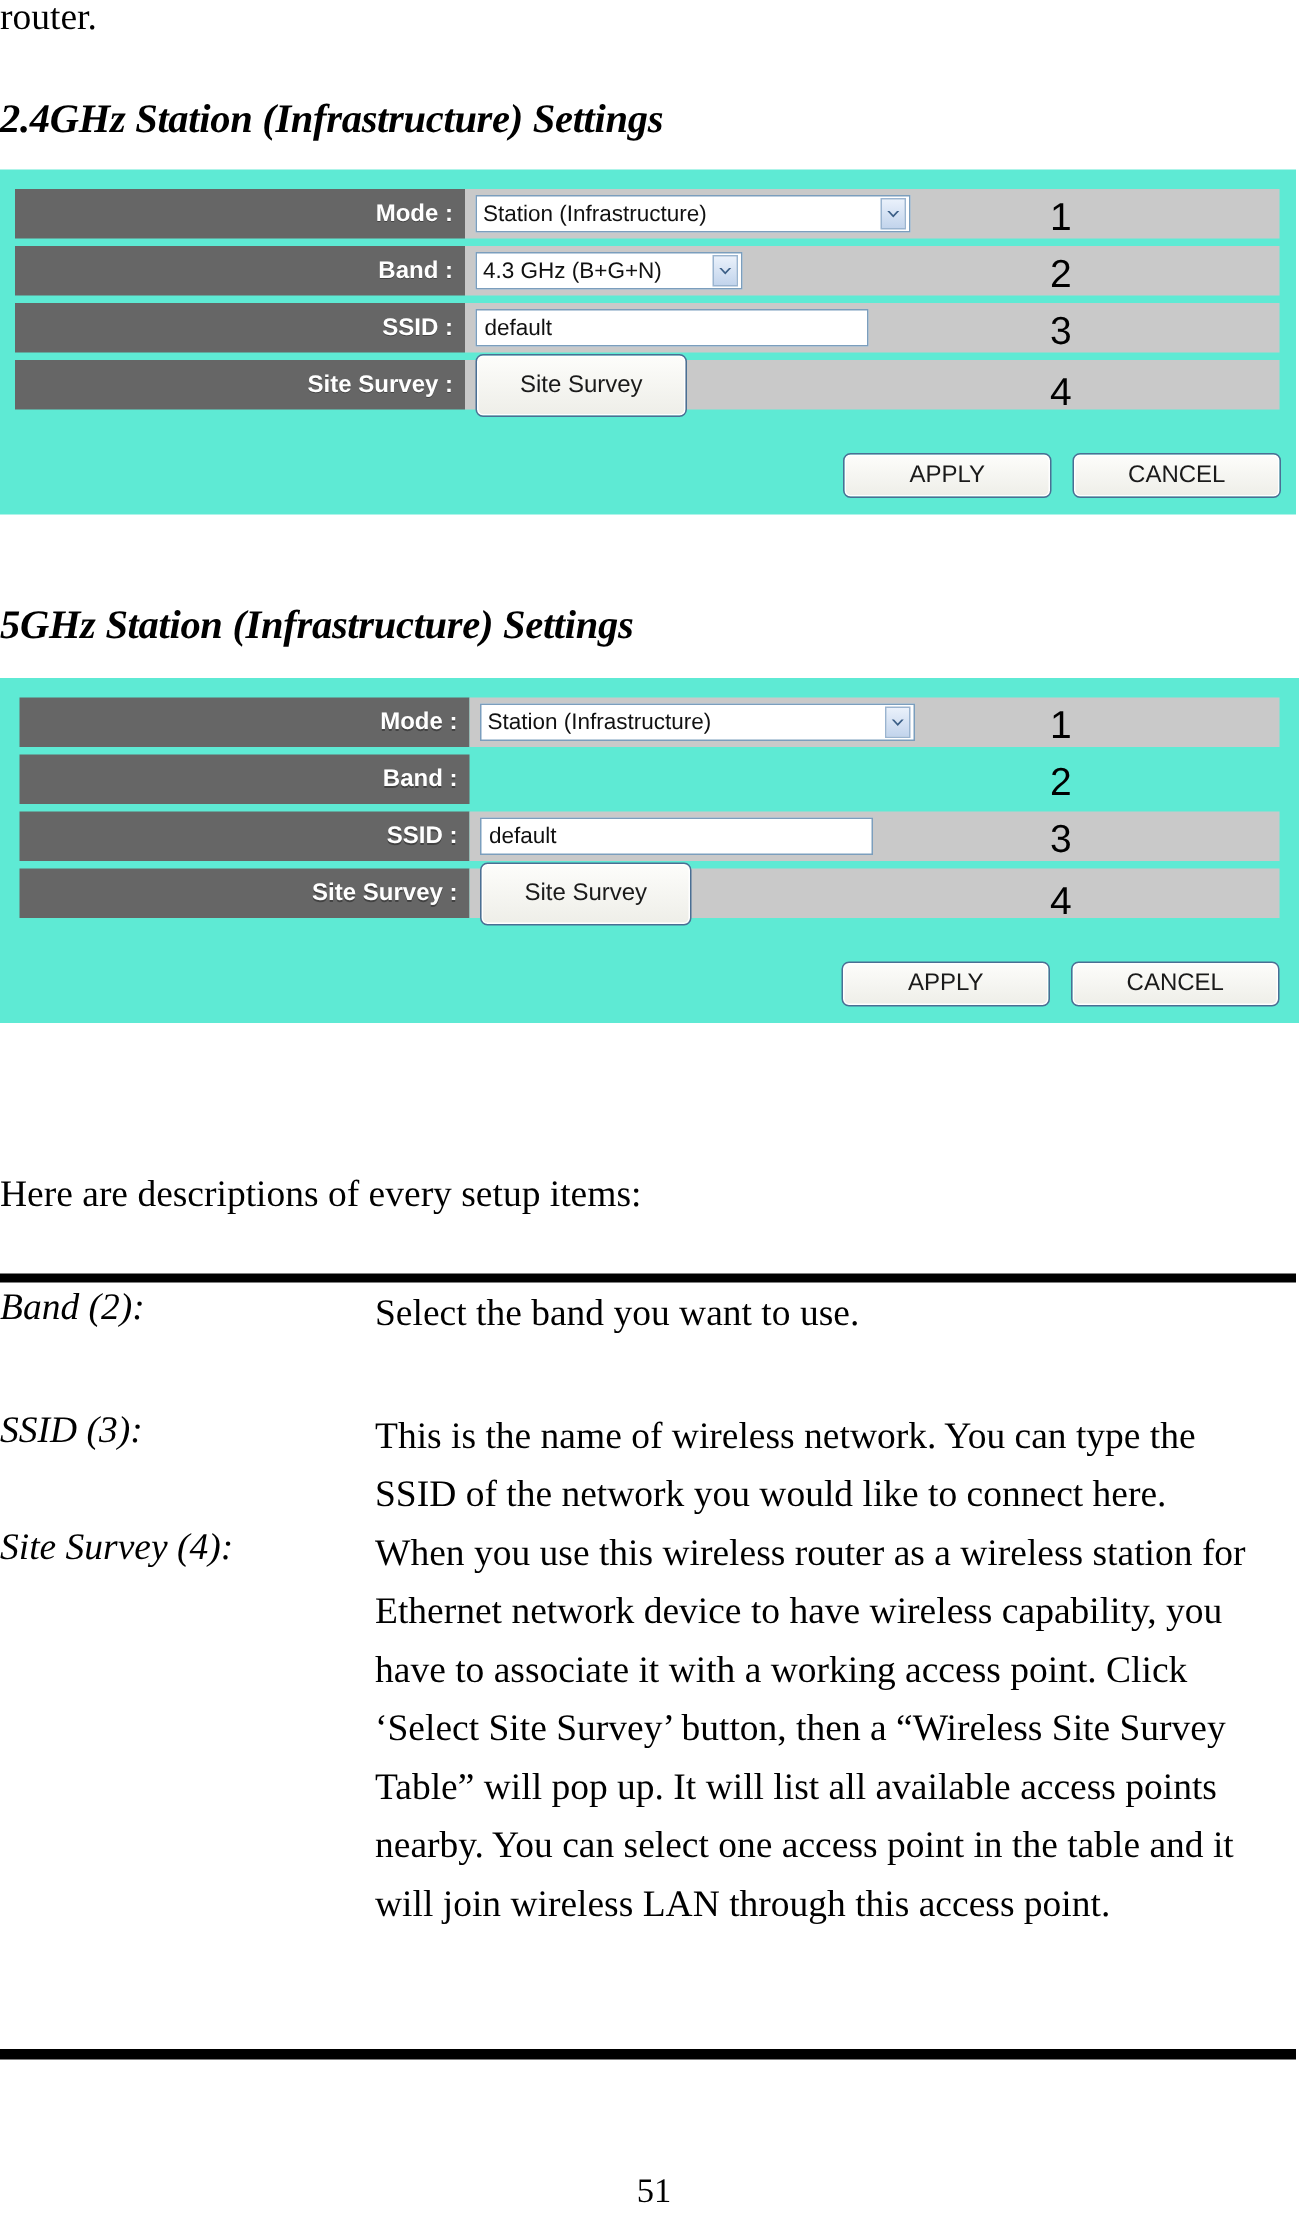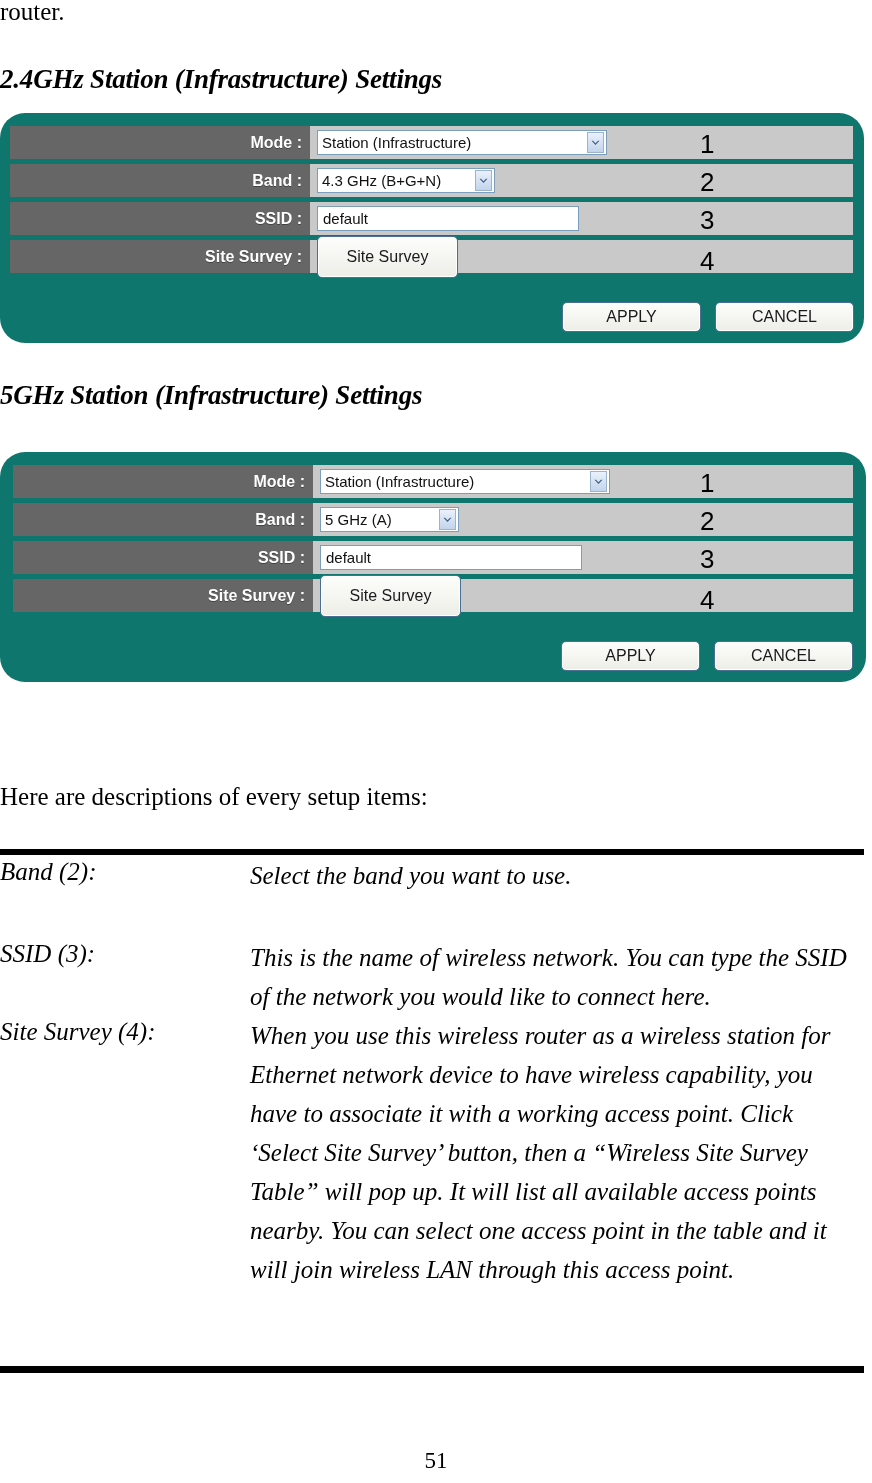--- a/index.html
+++ b/index.html
@@ -28,24 +28,23 @@
     font-family: "Liberation Serif", "DejaVu Serif", serif;
     font-weight: bold;
     font-style: italic;
     font-size: 27px;
     letter-spacing: -0.2px;
     color: #000;
   }
 
   
   .panel {
-    background: #0f766e;
+    background: #5eead4;
     box-sizing: border-box;
     position: relative;
-    border-radius: 25px;
   }
   .panel-rows {
     position: relative;
   }
   .row {
     display: flex;
     align-items: stretch;
     height: 33px;
     margin-bottom: 5px;
   }
@@ -163,21 +162,20 @@
     align-items: flex-start;
   }
   .desc-term {
     flex: 0 0 250px;
     font-style: italic;
     font-size: 25px;
     line-height: 1.26;
   }
   .desc-def {
     flex: 1 1 auto;
-    font-style: italic;
     font-size: 25px;
     line-height: 1.56;
   }
 
   .page-number {
     position: absolute;
     left: 0;
     right: 0;
     text-align: center;
     font-size: 23px;
@@ -261,21 +259,21 @@
   <div class="action-bar" style="position:absolute; left:0; right:10px; top:189px;">
     <div class="btn" style="width:139px; height:30px;">
       <span>APPLY</span>
     </div>
     <div class="btn" style="width:139px; height:30px;">
       <span>CANCEL</span>
     </div>
   </div>
 </div>
 
-<div class="section-heading" style="position:absolute; left:0px; top:380px;">
+<div class="section-heading" style="position:absolute; left:0px; top:401px;">
   <span>5GHz Station (Infrastructure) Settings</span>
 </div>
 
 <div class="panel" style="position:absolute; left:0px; top:452px; width:866px; height:230px;">
 
   <div class="panel-rows" style="position:absolute; left:13px; top:13px; width:840px;">
 
     <div class="row">
       <div class="row-label" style="width:300px;">
         <span>Mode :</span>
@@ -289,30 +287,20 @@
               </svg>
           </span>
         </div>
       </div>
     </div>
 
     <div class="row">
       <div class="row-label" style="width:300px;">
         <span>Band :</span>
       </div>
-      <div class="row-value">
-        <div class="sel" style="width:139px;">
-          <span class="sel-text">5 GHz (A)</span>
-          <span class="sel-arrow">
-            <svg width="9" height="6" viewBox="0 0 9 6">
-                <path d="M0.5 0.7 L4.5 5 L8.5 0.7 L7 0.7 L4.5 3.3 L2 0.7 Z" fill="#3b5e86"></path>
-              </svg>
-          </span>
-        </div>
-      </div>
     </div>
 
     <div class="row">
       <div class="row-label" style="width:300px;">
         <span>SSID :</span>
       </div>
       <div class="row-value">
         <div class="txt" style="width:262px;">
           <span>default</span>
         </div>

